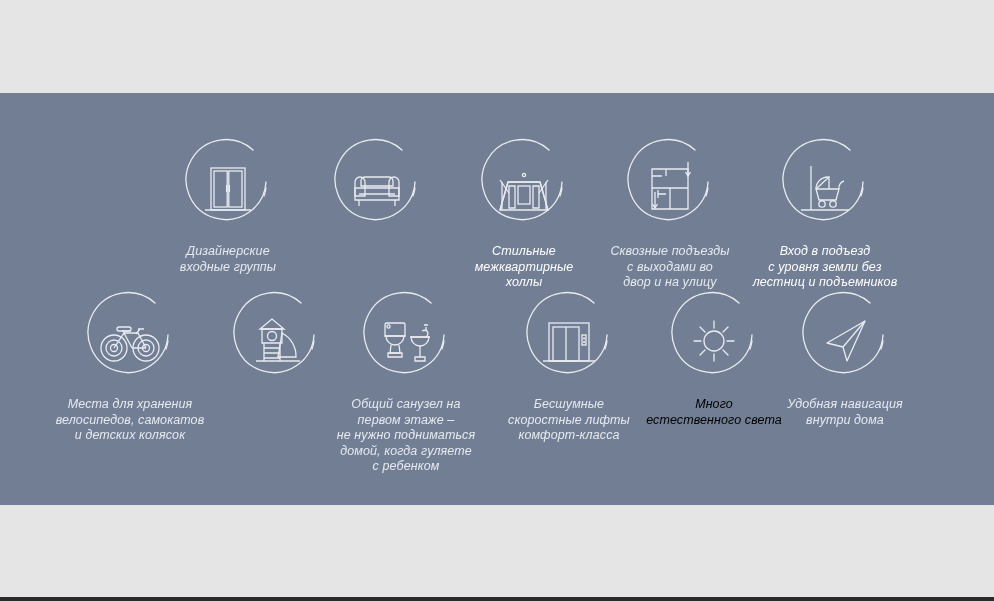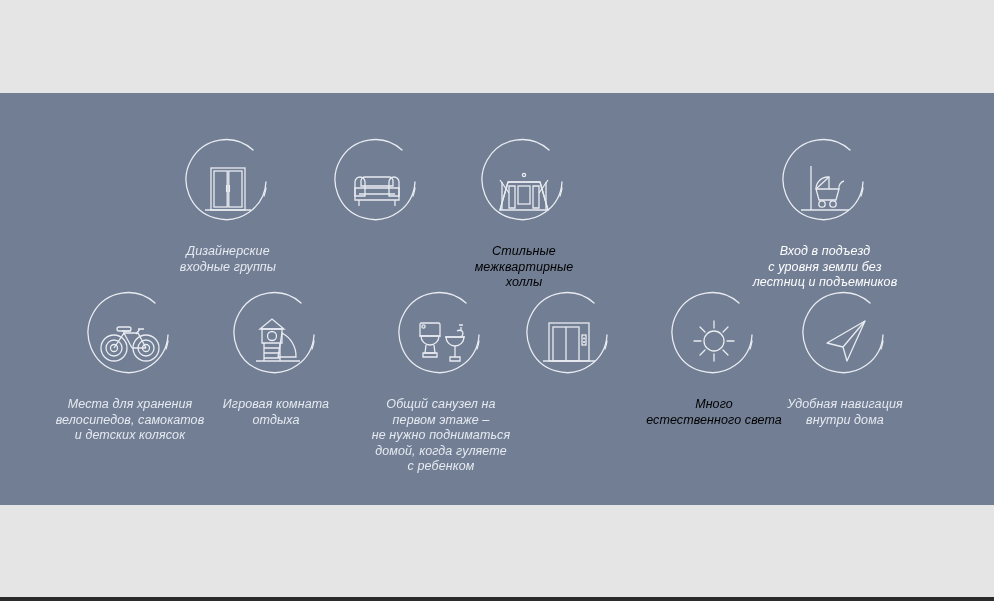--- a/index.html
+++ b/index.html
@@ -72,21 +72,21 @@
   .r1c1 { left: 138px; }
   .r1c2 { left: 287px; }
   .r1c3 { left: 434px; }
   .r1c4 { left: 580px; }
   .r1c5 { left: 725px; width: 200px; }
 
   
   .r2 { top: 198px; }
   .r2c1 { left: 35px; width: 190px; }
   .r2c2 { left: 186px; }
-  .r2c3 { left: 346px; width: 190px; }
+  .r2c3 { left: 311px; width: 190px; }
   .r2c4 { left: 479px; }
   .r2c5 { left: 624px; }
   .r2c6 { left: 750px; width: 190px; }
 </style>
 </head>
 <body style="background: rgb(229, 229, 229);">
 
 <div id="page-root">
 
   <div class="panel" style="background: rgb(113, 126, 148);">
@@ -132,25 +132,43 @@
             <path d="M32 44 h32"></path>
             <path d="M24 72 l8 -28 M72 72 l-8 -28"></path>
             <path d="M24 42 l9 13 M72 42 l-9 13"></path>
             <path d="M26 44 v28 M70 44 v28"></path>
             <path d="M33 48 h6 v22 h-6 z"></path>
             <path d="M57 48 h6 v22 h-6 z"></path>
             <rect x="42" y="48" width="12" height="18"></rect>
             <circle cx="48" cy="37" r="1.6"></circle>
           </svg>
         </div>
-        <div class="caption" style="color: #000000;">Стильные
+        <div class="caption" style="color: #ffffff;">Стильные
 межквартирные
 холлы</div>
       </div>
 
+      <div class="feature r1 r1c4">
+        <div class="icon-wrap">
+          <svg viewBox="0 0 96 96" fill="none" stroke="#e9ecf1" stroke-width="1.3">
+            <path d="M73 12 A40 40 0 1 0 86 44" stroke-linecap="round"></path>
+            <path d="M86 50 A40 40 0 0 1 84 58" stroke-linecap="round"></path>
+            <path d="M30 31 h36 v40 h-36 z"></path>
+            <path d="M30 50 h36"></path>
+            <path d="M48 50 v21"></path>
+            <path d="M30 38 h10 M44 31 v7"></path>
+            <path d="M36 56 h8 M36 52 v8"></path>
+            <path d="M66 24 v14 M63.5 34 l2.5 4 l2.5 -4" fill="none"></path>
+            <path d="M33 54 v16 M30.5 66 l2.5 4 l2.5 -4"></path>
+          </svg>
+        </div>
+        <div class="caption" style="color: rgb(230, 234, 240);">Сквозные подъезды
+с выходами во
+двор и на улицу</div>
+      </div>
 
       <div class="feature r1 r1c5">
         <div class="icon-wrap">
           <svg viewBox="0 0 96 96" fill="none" stroke="#e9ecf1" stroke-width="1.3">
             <path d="M73 12 A40 40 0 1 0 86 44" stroke-linecap="round"></path>
             <path d="M86 50 A40 40 0 0 1 84 58" stroke-linecap="round"></path>
             <path d="M34 28 v44"></path>
             <path d="M24 72 h48"></path>
             <path d="M39 51 h23 l-3 11 h-17 z"></path>
             <path d="M39 51 a12 12 0 0 1 12 -12 h1 v12"></path>
@@ -196,22 +214,20 @@
             <path d="M86 50 A40 40 0 0 1 84 58" stroke-linecap="round"></path>
             <path d="M32 38 l12 -10 l12 10 z"></path>
             <path d="M34 38 h20 v14 h-20 z"></path>
             <circle cx="44" cy="45" r="4.5"></circle>
             <path d="M36 52 v18 M52 52 v18"></path>
             <path d="M36 57 h16 M36 62 h16 M36 67 h16"></path>
             <path d="M54 42 a26 26 0 0 1 14 24 h-18 z"></path>
             <path d="M28 70 h44"></path>
           </svg>
         </div>
-        <div class="caption" style="color: rgb(230, 234, 240);">Игровая комната
-отдыха</div>
       </div>
 
       <div class="feature r2 r2c3">
         <div class="icon-wrap">
           <svg viewBox="0 0 96 96" fill="none" stroke="#e9ecf1" stroke-width="1.3">
             <path d="M73 12 A40 40 0 1 0 86 44" stroke-linecap="round"></path>
             <path d="M86 50 A40 40 0 0 1 84 58" stroke-linecap="round"></path>
             <rect x="27" y="32" width="20" height="13" rx="1.5"></rect>
             <circle cx="30.5" cy="35.5" r="1.6"></circle>
             <path d="M26 45 h22"></path>
@@ -239,20 +255,23 @@
             <path d="M73 12 A40 40 0 1 0 86 44" stroke-linecap="round"></path>
             <path d="M86 50 A40 40 0 0 1 84 58" stroke-linecap="round"></path>
             <rect x="28" y="32" width="40" height="38"></rect>
             <rect x="32" y="36" width="26" height="34"></rect>
             <path d="M45 36 v34"></path>
             <rect x="61" y="44" width="4" height="10"></rect>
             <path d="M63 47.5 h0.1 M63 51 h0.1" stroke-linecap="round" stroke-width="2"></path>
             <path d="M22 70 h52"></path>
           </svg>
         </div>
+        <div class="caption" style="color: rgb(230, 234, 240);">Бесшумные
+скоростные лифты
+комфорт-класса</div>
       </div>
 
       <div class="feature r2 r2c5">
         <div class="icon-wrap">
           <svg viewBox="0 0 96 96" fill="none" stroke="#e9ecf1" stroke-width="1.3">
             <path d="M73 12 A40 40 0 1 0 86 44" stroke-linecap="round"></path>
             <path d="M86 50 A40 40 0 0 1 84 58" stroke-linecap="round"></path>
             <circle cx="48" cy="50" r="10"></circle>
             <path d="M48 30 v7 M48 63 v7 M28 50 h7 M61 50 h7" stroke-linecap="round"></path>
             <path d="M34 36 l5 5 M57 59 l5 5 M62 36 l-5 5 M39 59 l-5 5" stroke-linecap="round"></path>

